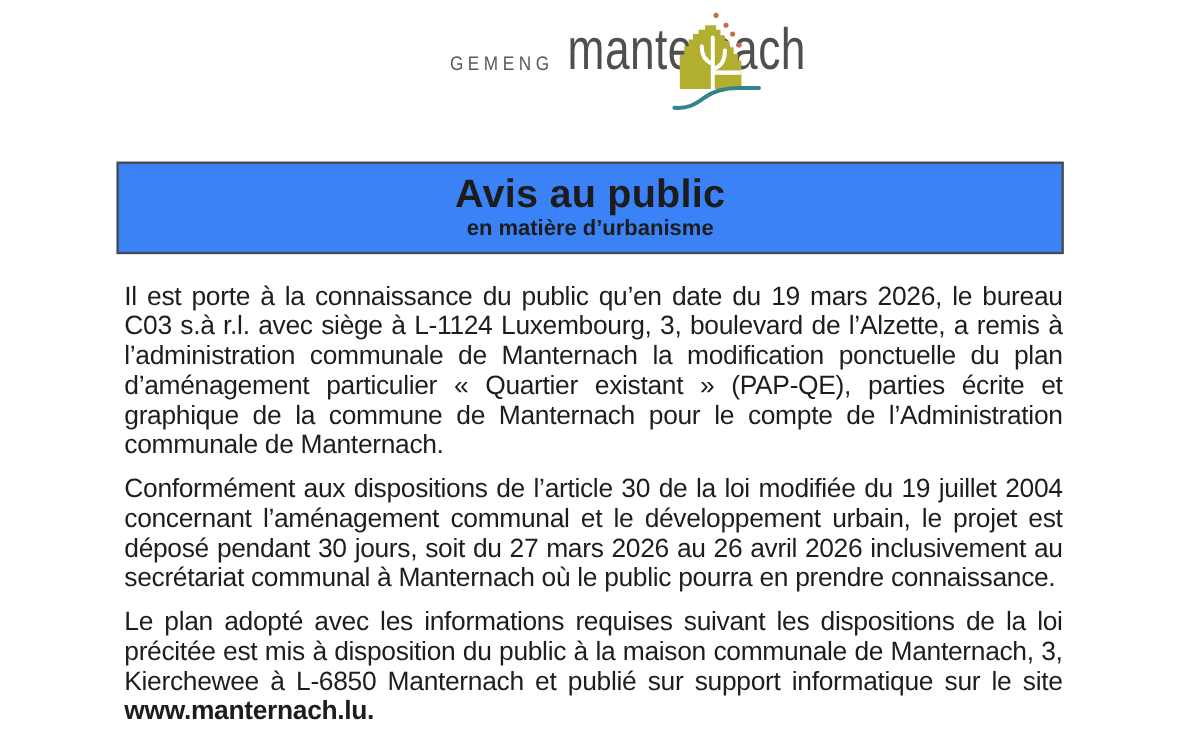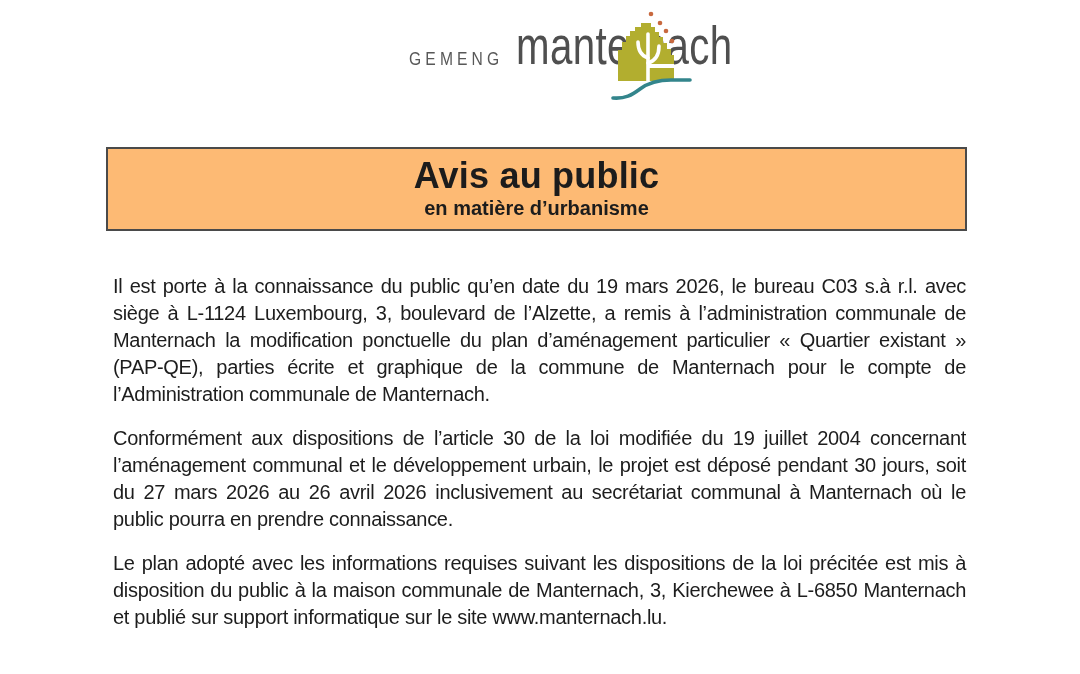--- a/index.html
+++ b/index.html
@@ -55,21 +55,21 @@
   }
 
   
   .title-box {
     position: absolute;
     top: 147px;
     left: 106px;
     width: 861px;
     height: 84px;
     border: 2px solid #4a4a4a;
-    background: #fdba74;
+    background: #3b82f6;
     text-align: center;
   }
   .title-main {
     margin-top: 7px;
     font-size: 36px;
     line-height: 40px;
     font-weight: 700;
     color: #1c1c1c;
     letter-spacing: 0.2px;
   }
@@ -83,29 +83,28 @@
 
   
   .body-text {
     position: absolute;
     top: 256px;
     left: 113px;
     width: 853px;
     color: #1d1d1d;
   }
   .body-text p {
-    font-size: 20px;
+    font-size: 24px;
     line-height: 27px;
     letter-spacing: -0.3px;
     text-align: justify;
     margin-bottom: 13px;
-    margin-top: 17px;
   }
   .body-text p:last-child { margin-bottom: 0; }
-  .url-bold { font-weight: 400; }
+  .url-bold { font-weight: 700; }
 </style>
 </head>
 <body>
 
 <div class="page">
 
   <div class="logo-text">
     <div class="logo-super">GEMENG</div>
     <div class="logo-word">manternach</div>
   </div>

